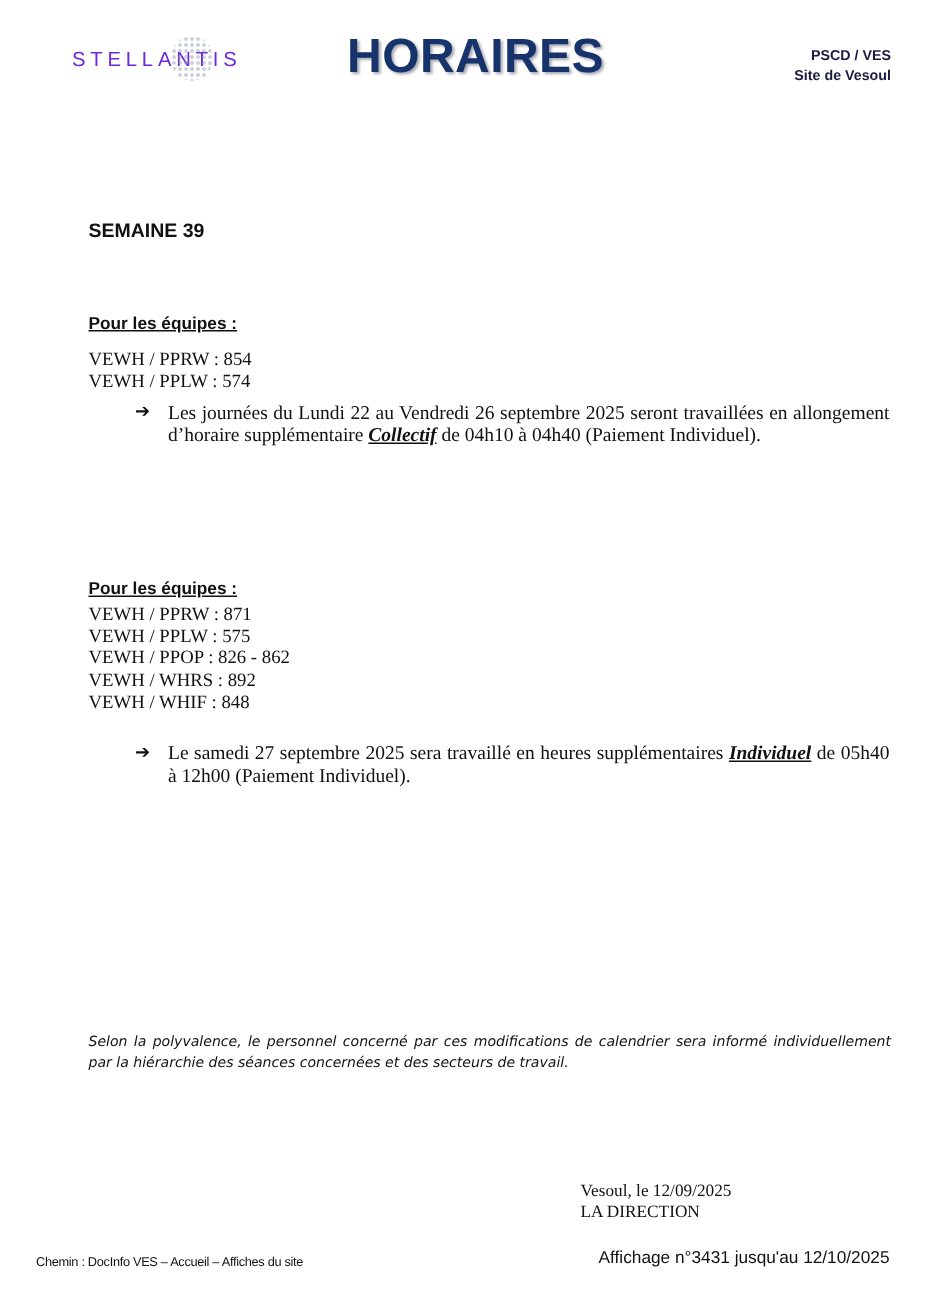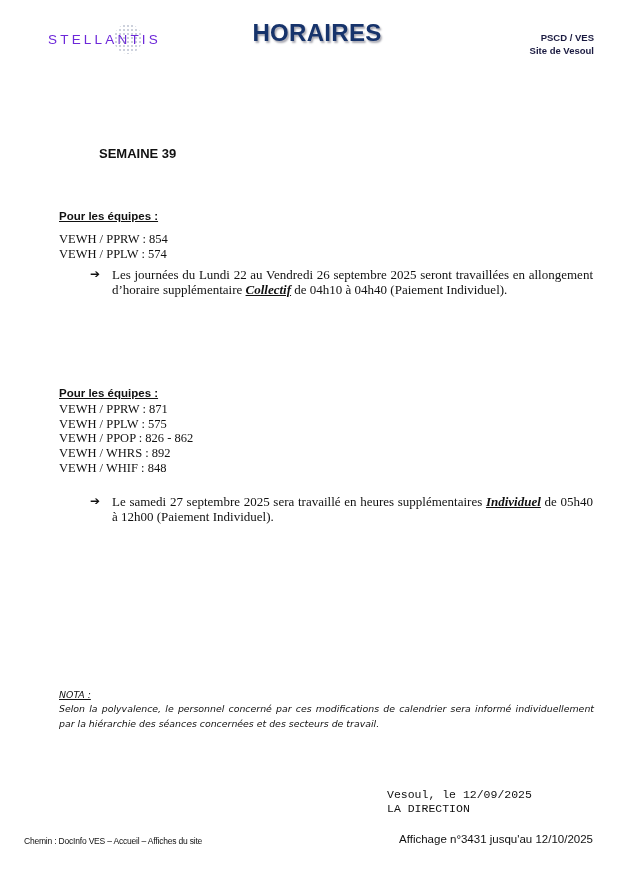--- a/index.html
+++ b/index.html
@@ -4,38 +4,38 @@
 <style>
   html, body { margin: 0; padding: 0; background: #ffffff; }
   body { width: 634px; height: 872px; position: relative; overflow: hidden; color: #111; }
   .abs { position: absolute; }
 
   
   .logo { left: 48px; top: 28px; width: 140px; height: 24px; }
   .logo-text { font-family: "Liberation Sans", sans-serif; font-size: 13.5px; letter-spacing: 3.2px; color: #6d28d9; font-weight: 400; line-height: 24px; white-space: nowrap; }
   .logo-burst { position: absolute; left: 66px; top: -4px; width: 28px; height: 30px; border-radius: 50%;
     background: radial-gradient(circle, rgba(140,150,175,0.55) 1px, transparent 1.5px) 0 0/4px 4px; opacity: 0.8; }
-  .title { left: 0; width: 634px; top: 19px; text-align: center; font-family: "Liberation Sans", sans-serif; font-weight: 700; font-size: 24px; color: #16336b; letter-spacing: 0.3px; text-shadow: 1.5px 1.5px 2px rgba(0,0,30,0.35); }
+  .title { left: 0; width: 634px; top: 19px; text-align: center; font-family: "Liberation Sans", sans-serif; font-weight: 700; font-size: 32px; color: #16336b; letter-spacing: 0.3px; text-shadow: 1.5px 1.5px 2px rgba(0,0,30,0.35); }
   .site-block { right: 40px; top: 31px; text-align: right; font-family: "Liberation Sans", sans-serif; font-weight: 700; font-size: 9.5px; line-height: 13px; color: #1a1a40; }
 
   
-  .week { left: 59px; top: 146px; font-family: "Liberation Sans", sans-serif; font-weight: 700; font-size: 13px; margin-left: 40px; }
+  .week { left: 59px; top: 146px; font-family: "Liberation Sans", sans-serif; font-weight: 700; font-size: 13px; }
   .team-heading { left: 59px; font-family: "Liberation Sans", sans-serif; font-weight: 700; font-size: 11.5px; text-decoration: underline; margin-top: 13px; }
   .team-list { left: 59px; font-family: "Liberation Serif", serif; font-size: 12.5px; line-height: 14.7px; }
   .team-list div { white-space: nowrap; }
   .bullet { left: 90px; width: 503px; }
   .arrow { position: absolute; left: 0; top: 0; font-family: "DejaVu Sans", sans-serif; font-size: 12px; font-weight: 700; line-height: 15px; }
   .bullet-text { margin-left: 22px; font-family: "Liberation Serif", serif; font-size: 13px; line-height: 15px; text-align: justify; }
   .bullet-text b { text-decoration: underline; font-style: italic; }
 
   
   .nota { left: 59px; top: 688px; width: 535px; font-family: "DejaVu Sans", sans-serif; font-style: italic; font-size: 9.4px; line-height: 14.4px; text-align: justify; }
   .nota-label { text-decoration: underline; }
 
-  .signature { left: 387px; top: 788px; font-family: Liberation Mono, monospace; font-size: 11.5px; line-height: 13.5px; }
+  .signature { left: 387px; top: 788px; font-family: Liberation Serif, serif; font-size: 11.5px; line-height: 13.5px; }
   .path { left: 24px; top: 836px; font-family: "Liberation Sans", sans-serif; font-size: 8.5px; letter-spacing: -0.2px; }
   .affichage { right: 41px; top: 833px; font-family: "Liberation Sans", sans-serif; font-weight: 400; font-size: 11.5px; margin-left: 41px; }
 </style>
 </head>
 <body>
 
 <div class="abs logo">
   <span class="logo-burst"></span>
   <span class="logo-text">STELLANTIS</span>
 </div>
@@ -64,21 +64,20 @@
   <div>VEWH / PPOP : 826 - 862</div>
   <div>VEWH / WHRS : 892</div>
   <div>VEWH / WHIF : 848</div>
 </div>
 <div class="abs bullet" style="top:494px;">
   <span class="arrow">➔</span>
   <div class="bullet-text"><span>Le samedi 27 septembre 2025 sera travaillé en heures supplémentaires </span><b>Individuel</b><span> de 05h40 à 12h00 (Paiement Individuel).</span></div>
 </div>
 
 <div class="abs nota">
-  <div class="nota-label">NOTA :</div>
   <div>Selon la polyvalence, le personnel concerné par ces modifications de calendrier sera informé individuellement par la hiérarchie des séances concernées et des secteurs de travail.</div>
 </div>
 
 <div class="abs signature">
   <div>Vesoul, le 12/09/2025</div>
   <div>LA DIRECTION</div>
 </div>
 
 <div class="abs path">Chemin : DocInfo VES – Accueil – Affiches du site</div>
 <div class="abs affichage">Affichage n°3431 jusqu'au 12/10/2025</div>

